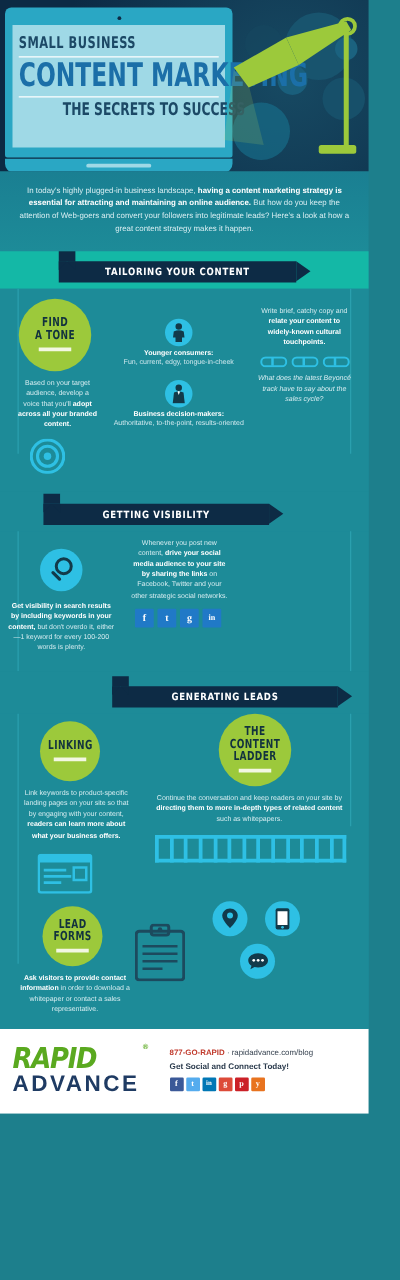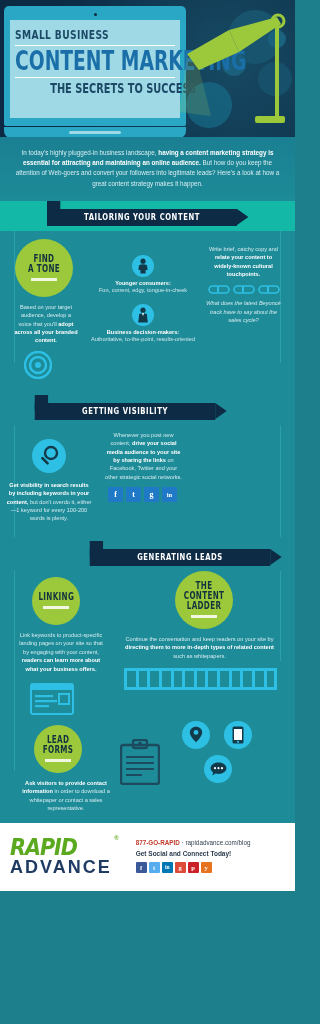--- a/index.html
+++ b/index.html
@@ -444,21 +444,21 @@
               <div class="rung" style="left:68.4%"></div>
             <div class="rung" style="left:76%"></div>
               <div class="rung" style="left:83.6%"></div>
             <div class="rung" style="left:91.2%"></div>
               <div class="rung" style="right:0"></div>
           </div>
         </div>
       </div>
 
       <div class="cols" style="margin-top:6px;">
-        <div class="col" style="width:120px;padding-top:4px;">
+        <div class="col" style="width:108px;padding-top:4px;">
           <div class="circle small" style="margin-left:34px;">
             <div class="circle-title">LEAD
 FORMS</div>
             <div class="circle-rule"></div>
           </div>
           <div class="body-text" style="padding-left:16px;padding-right:4px;">
             <b>Ask visitors to provide contact information</b><span> in order to download a whitepaper or contact a sales representative.</span>
           </div>
         </div>
 

